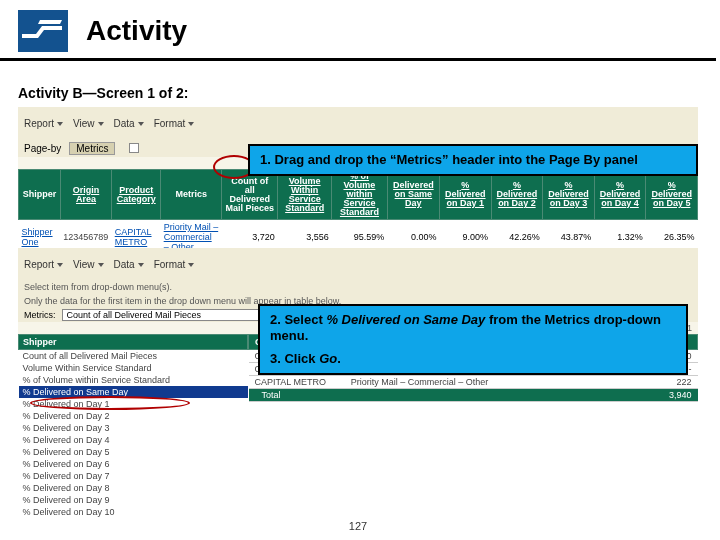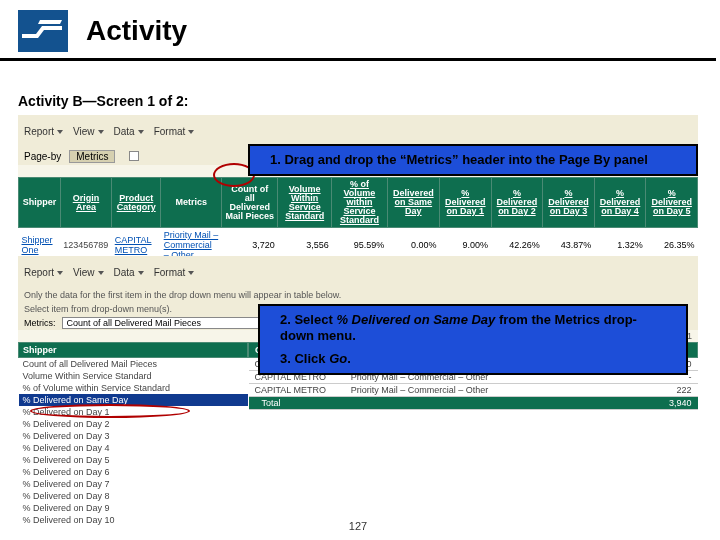--- a/index.html
+++ b/index.html
@@ -4,21 +4,21 @@
 <style>
   * { box-sizing: border-box; margin: 0; padding: 0; }
   body { font-family: Arial, sans-serif; background: #fff; width: 720px; height: 540px; position: relative; font-size: 11px; color: #000; }
   .slide { width: 716px; height: 540px; position: relative; }
 
   .title-row { display: flex; align-items: center; padding: 10px 18px 6px 18px; border-bottom: 3px solid #000; }
   .logo { width: 50px; height: 42px; background: #13528f; position: relative; display: inline-block; margin-right: 18px; }
   .logo svg { width: 100%; height: 100%; }
   .title { font-size: 28px; font-weight: bold; }
 
-  .subheading { font-size: 14px; font-weight: bold; padding: 32px 18px 6px 18px; }
+  .subheading { font-size: 14px; font-weight: bold; padding: 24px 18px 6px 18px; }
 
   .screenshot1 { margin: 0 18px; position: relative; height: 135px; background: #fff; }
   .screenshot2 { margin: 6px 18px 0 18px; position: relative; height: 190px; background: #fff; }
 
   .toolbar { background: #f0ecd8; height: 17px; display: flex; align-items: center; gap: 10px; padding: 16px 6px; font-size: 10px; color: #333; }
   .toolbar span.caret::after { content: ""; display: inline-block; margin-left: 3px; border-left: 3px solid transparent; border-right: 3px solid transparent; border-top: 4px solid #555; vertical-align: middle; }
   .pageby { background: #f0ecd8; height: 18px; display: flex; align-items: center; padding: 0 6px; font-size: 10px; gap: 8px; }
   .chip { background: #d6d0b0; border: 1px solid #999; padding: 0 6px; font-size: 10px; }
   .thin-icons { display:inline-flex; gap:4px; margin-left:6px;}
   .thin-icons span{width:10px;height:10px;border:1px solid #888;display:inline-block;background:#fff;}
@@ -26,21 +26,21 @@
   .table1 { width:100%; border-collapse: collapse; font-size: 9px; }
   .table1 th { background: #0e6e4f; color: #fff; font-weight: bold; padding: 2px 3px; border: 1px solid #4a8a74; text-align: center; line-height: 1; }
   .table1 th u { text-decoration: underline; }
   .table1 td { background: #fff; padding: 2px 3px; border-bottom: 1px solid #ccc; }
   .t1-shipper { color:#0050b3; text-decoration: underline; }
   .t1-oa { color:#444; }
   .num { text-align: right; }
 
   .circle-metrics { position: absolute; left: 195px; top: 48px; width: 42px; height: 24px; border: 2px solid #b00000; border-radius: 50%; pointer-events:none; }
 
-  .callout { position:absolute; background:#1d4ed8; border:2px solid #000; padding:6px 20px; font-size:13px; font-weight:bold; line-height:1.2; z-index:5; }
+  .callout { position:absolute; background:#0ea5e9; border:2px solid #000; padding:6px 10px; font-size:13px; font-weight:bold; line-height:1.2; z-index:5; }
   .callout .em { font-style: italic; }
   .c1 { right: 18px; top: 144px; width: 450px; }
   .c2 { right: 28px; top: 304px; width: 430px; }
   .c2 .row2 { margin-top: 8px; }
 
   .instr { background:#f0ecd8; font-size:9px; color:#555; padding:2px 6px; }
   .metrics-row { background:#f0ecd8; display:flex; align-items:center; gap:6px; padding:1px 6px; font-size:9px; }
   .metrics-select { background:#fff; border:1px solid #888; font-size:9px; padding:0 4px; min-width:210px; display:inline-block; }
 
   .table2wrap { display:flex; gap:0; }
@@ -136,22 +136,22 @@
     <div class="row2"><span>3.  Click </span><span class="em">Go</span><span>.</span></div>
   </div>
 
   <div class="screenshot2">
     <div class="toolbar">
       <span class="caret">Report</span>
       <span class="caret">View</span>
       <span class="caret">Data</span>
       <span class="caret">Format</span>
     </div>
+    <div class="instr">Select item from drop-down menu(s).</div>
     <div class="instr">Only the data for the first item in the drop down menu will appear in table below.</div>
-    <div class="instr">Select item from drop-down menu(s).</div>
     <div class="metrics-row">
       <span>Metrics:</span>
       <span class="metrics-select">Count of all Delivered Mail Pieces</span>
       <span class="thin-icons">
           <span></span>
           <span></span>
         </span>
     </div>
     <div class="rowcols" style="text-align:right">Rows: 4   Columns: 1</div>
     <div class="table2wrap">

